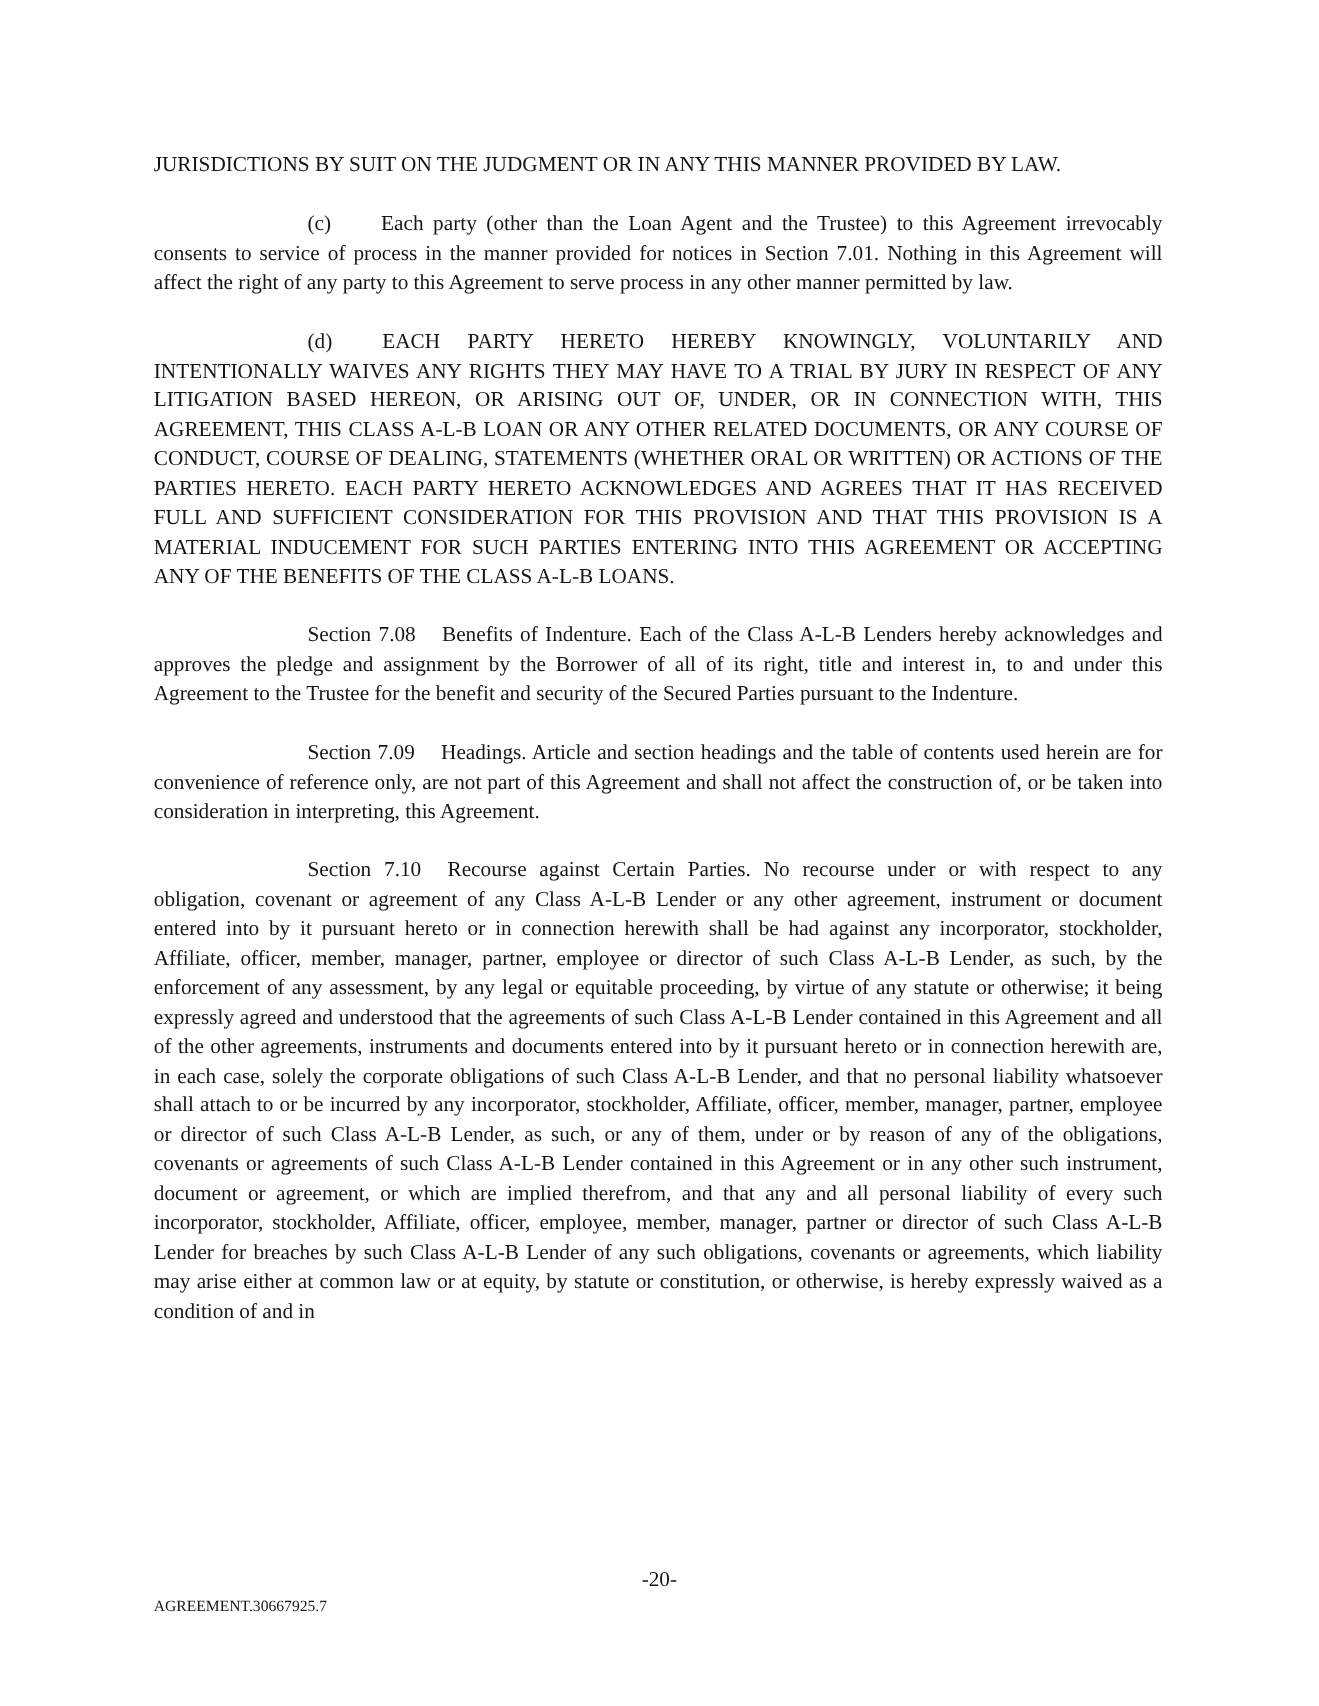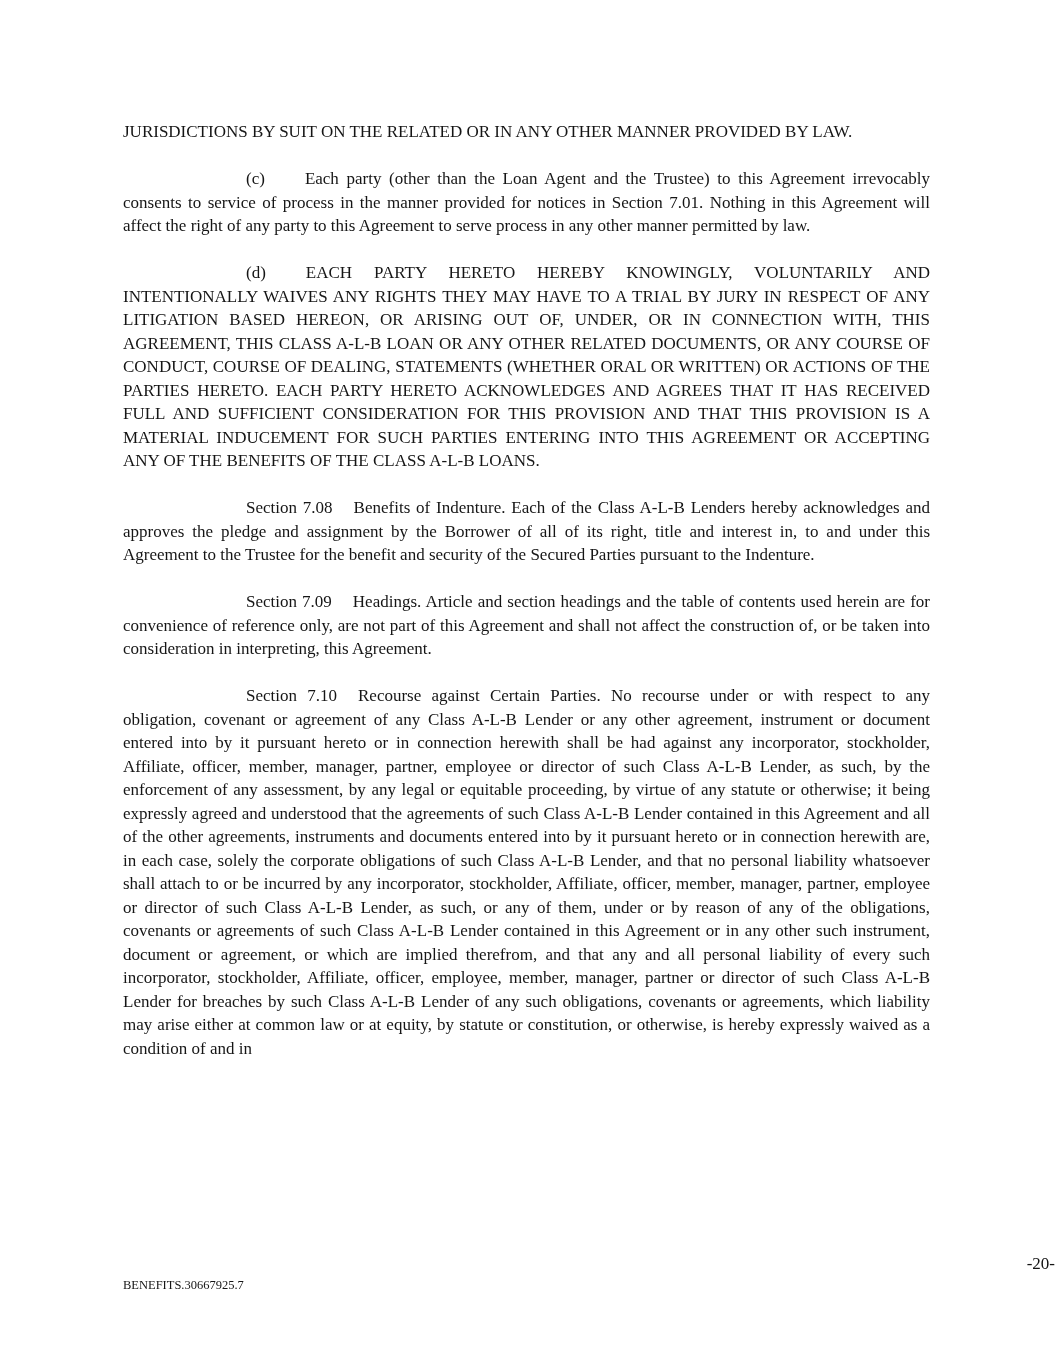--- a/index.html
+++ b/index.html
@@ -37,39 +37,39 @@
   }
   .tab-wide  { width: 40px; }
   .tab-narrow { width: 21px; }
   .underlined {
   }
   .page-number {
     position: absolute;
     top: 1252px;
     left: 0;
     width: 1055px;
-    text-align: right;
+    text-align: center;
     font-size: 17px;
     line-height: 23.5px;
   }
   .doc-id {
     position: absolute;
     top: 1277px;
     left: 123px;
     font-size: 12.5px;
     line-height: 16px;
   }
 </style>
 </head>
 <body>
 
 <div class="page">
   <div class="content">
-      <p class="para"><span class="">JURISDICTIONS BY SUIT ON THE RELATED OR IN ANY OTHER MANNER PROVIDED BY LAW.</span></p>
+      <p class="para"><span class="">JURISDICTIONS BY SUIT ON THE JUDGMENT OR IN ANY THIS MANNER PROVIDED BY LAW.</span></p>
       <p class="para indented"><span class="marker">(c)</span><span class="tab tab-wide"></span><span class="">Each party (other than the Loan Agent and the Trustee) to this Agreement irrevocably consents to service of process in the manner provided for notices in </span><span class="underlined">Section 7.01</span><span class="">. Nothing in this Agreement will affect the right of any party to this Agreement to serve process in any other manner permitted by law.</span></p>
       <p class="para indented"><span class="marker">(d)</span><span class="tab tab-wide"></span><span class="">EACH PARTY HERETO HEREBY KNOWINGLY, VOLUNTARILY AND INTENTIONALLY WAIVES ANY RIGHTS THEY MAY HAVE TO A TRIAL BY JURY IN RESPECT OF ANY LITIGATION BASED HEREON, OR ARISING OUT OF, UNDER, OR IN CONNECTION WITH, THIS AGREEMENT, THIS CLASS A-L-B LOAN OR ANY OTHER RELATED DOCUMENTS, OR ANY COURSE OF CONDUCT, COURSE OF DEALING, STATEMENTS (WHETHER ORAL OR WRITTEN) OR ACTIONS OF THE PARTIES HERETO. EACH PARTY HERETO ACKNOWLEDGES AND AGREES THAT IT HAS RECEIVED FULL AND SUFFICIENT CONSIDERATION FOR THIS PROVISION AND THAT THIS PROVISION IS A MATERIAL INDUCEMENT FOR SUCH PARTIES ENTERING INTO THIS AGREEMENT OR ACCEPTING ANY OF THE BENEFITS OF THE CLASS A-L-B LOANS.</span></p>
       <p class="para indented"><span class="marker">Section 7.08</span><span class="tab tab-narrow"></span><span class="underlined">Benefits of Indenture</span><span class="">. Each of the Class A-L-B Lenders hereby acknowledges and approves the pledge and assignment by the Borrower of all of its right, title and interest in, to and under this Agreement to the Trustee for the benefit and security of the Secured Parties pursuant to the Indenture.</span></p>
       <p class="para indented"><span class="marker">Section 7.09</span><span class="tab tab-narrow"></span><span class="underlined">Headings</span><span class="">. Article and section headings and the table of contents used herein are for convenience of reference only, are not part of this Agreement and shall not affect the construction of, or be taken into consideration in interpreting, this Agreement.</span></p>
       <p class="para indented"><span class="marker">Section 7.10</span><span class="tab tab-narrow"></span><span class="underlined">Recourse against Certain Parties</span><span class="">. No recourse under or with respect to any obligation, covenant or agreement of any Class A-L-B Lender or any other agreement, instrument or document entered into by it pursuant hereto or in connection herewith shall be had against any incorporator, stockholder, Affiliate, officer, member, manager, partner, employee or director of such Class A-L-B Lender, as such, by the enforcement of any assessment, by any legal or equitable proceeding, by virtue of any statute or otherwise; it being expressly agreed and understood that the agreements of such Class A-L-B Lender contained in this Agreement and all of the other agreements, instruments and documents entered into by it pursuant hereto or in connection herewith are, in each case, solely the corporate obligations of such Class A-L-B Lender, and that no personal liability whatsoever shall attach to or be incurred by any incorporator, stockholder, Affiliate, officer, member, manager, partner, employee or director of such Class A-L-B Lender, as such, or any of them, under or by reason of any of the obligations, covenants or agreements of such Class A-L-B Lender contained in this Agreement or in any other such instrument, document or agreement, or which are implied therefrom, and that any and all personal liability of every such incorporator, stockholder, Affiliate, officer, employee, member, manager, partner or director of such Class A-L-B Lender for breaches by such Class A-L-B Lender of any such obligations, covenants or agreements, which liability may arise either at common law or at equity, by statute or constitution, or otherwise, is hereby expressly waived as a condition of and in</span></p>
     </div>
   <div class="page-number">-20-</div>
-  <div class="doc-id">BENEFITS.30667925.7</div>
+  <div class="doc-id">AGREEMENT.30667925.7</div>
 </div>
 
 </body></html>

